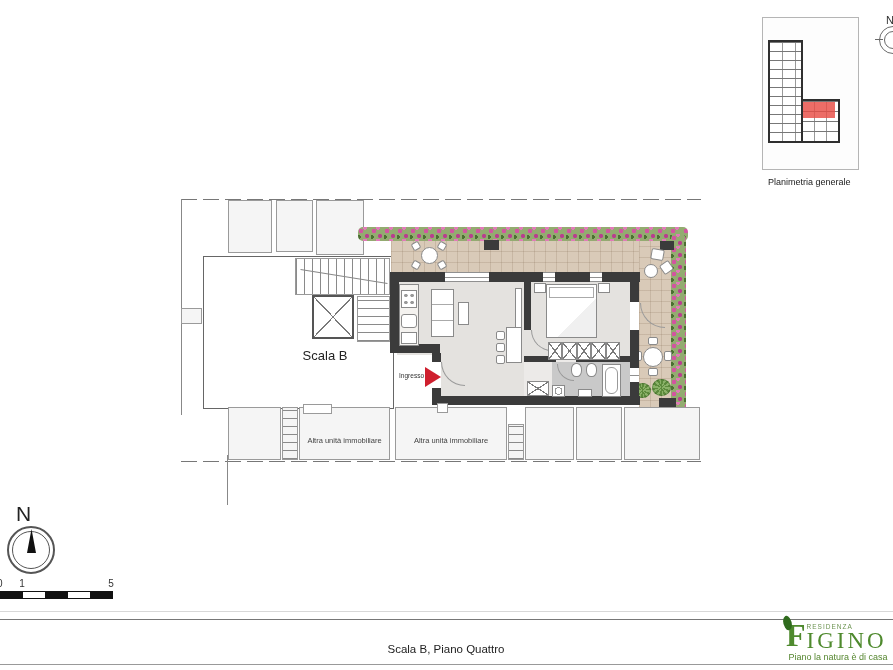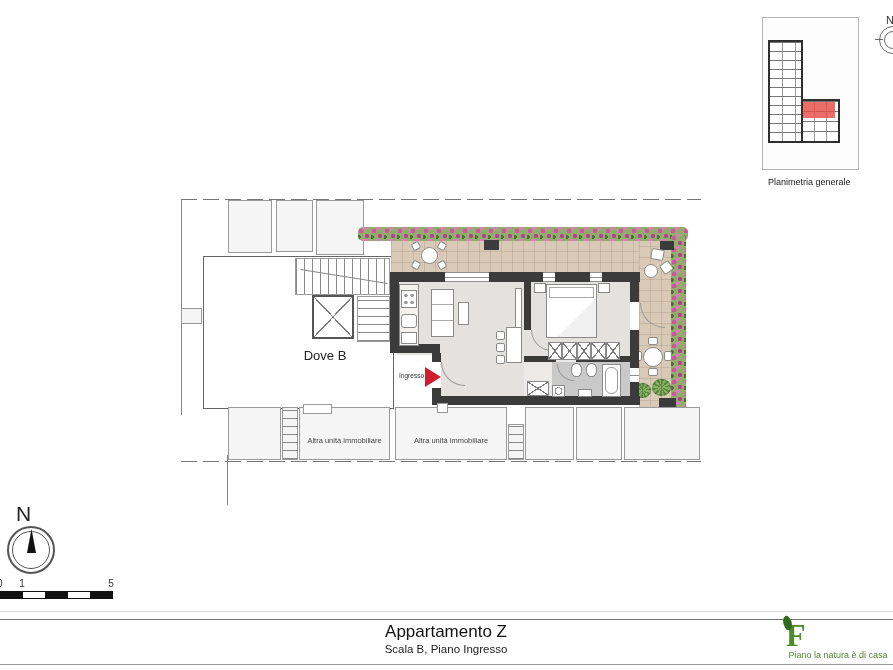--- a/index.html
+++ b/index.html
@@ -68,21 +68,21 @@
   <div class="room" style="left:276px;top:200px;width:37px;height:52px;"></div>
   <div class="room" style="left:316px;top:200px;width:48px;height:55px;"></div>
   <div class="room" style="left:228px;top:256px;width:20px;height:47px;"></div>
   <div class="room" style="left:181px;top:308px;width:21px;height:16px;"></div>
 
   <div class="abs" style="left:203px;top:256px;width:191px;height:153px;background:#fff;border:1px solid #666;box-sizing:border-box;"></div>
   <div class="furn treadsv" style="left:295px;top:258px;width:95px;height:37px;border-color:#999;"></div>
   <div class="furn treadsh" style="left:357px;top:296px;width:33px;height:46px;border-color:#999;"></div>
   <div class="abs" style="left:300px;top:276px;width:88px;height:1px;background:#888;transform:rotate(9deg);"></div>
   <div class="furn xbox" style="left:312px;top:295px;width:42px;height:44px;border:2px solid #555;"></div>
-  <div class="lbl" style="left:290px;top:348px;width:70px;text-align:center;font-size:13px;color:#222;">Dove B</div>
+  <div class="lbl" style="left:290px;top:348px;width:70px;text-align:center;font-size:13px;color:#222;">Scala B</div>
 
   <div class="tile" style="left:391px;top:238px;width:285px;height:36px;"></div>
   <div class="tile" style="left:639px;top:238px;width:37px;height:174px;"></div>
   <div class="flowers" style="left:358px;top:227px;width:330px;height:14px;"></div>
   <div class="flowers" style="left:671px;top:234px;width:15px;height:180px;"></div>
   <div class="wall" style="left:484px;top:240px;width:15px;height:10px;"></div>
   <div class="wall" style="left:660px;top:241px;width:14px;height:9px;"></div>
   <div class="wall" style="left:659px;top:398px;width:17px;height:9px;"></div>
 
   <div class="furn" style="left:421px;top:247px;width:17px;height:17px;border-radius:50%;"></div>
@@ -193,26 +193,29 @@
     <div style="flex:1;background:#111;"></div>
     <div style="flex:1;background:#fff;"></div>
     <div style="flex:1;background:#111;"></div>
     <div style="flex:1;background:#fff;"></div>
     <div style="flex:1;background:#111;"></div>
   </div>
 
   <div class="abs" style="left:0;top:611px;width:893px;height:1px;background:#d8d8d8;"></div>
   <div class="abs" style="left:0;top:619px;width:893px;height:1px;background:#777;"></div>
   <div class="abs" style="left:0;top:664px;width:893px;height:1px;background:#999;"></div>
-  <div class="lbl" style="left:246px;top:622px;width:400px;text-align:center;font-size:17px;color:#111;">Appartamento Z</div>
-  <div class="lbl" style="left:246px;top:643px;width:400px;text-align:center;font-size:11.5px;color:#222;">Scala B, Piano Ingresso</div>
+  <div class="lbl" style="left:246px;top:643px;width:400px;text-align:center;font-size:11.5px;color:#222;">Scala B, Piano Quattro</div>
 
   <div class="abs" style="left:786px;top:621px;width:104px;height:42px;">
     <div style="display:flex;align-items:flex-start;">
       <span style="position:relative;font-family:'Liberation Serif',serif;font-weight:bold;font-size:32px;line-height:28px;color:#4f8a2e;">
         <span style="position:absolute;left:-3px;top:-5px;width:9px;height:14px;background:#2f6b1d;border-radius:70% 30% 70% 30%;transform:rotate(-32deg);"></span>
         <span>F</span>
       </span>
+      <span style="display:flex;flex-direction:column;margin-left:1px;">
+        <span style="font-size:6.5px;letter-spacing:1px;color:#6d9452;margin-top:2px;">RESIDENZA</span>
+        <span style="font-family:'Liberation Serif',serif;font-size:23px;line-height:21px;letter-spacing:3px;color:#4f8a2e;">IGINO</span>
+      </span>
     </div>
     <div style="font-size:9px;color:#55862f;margin-top:1px;text-align:center;">Piano la natura è di casa</div>
   </div>
 
 </div>
 
 </body></html>

